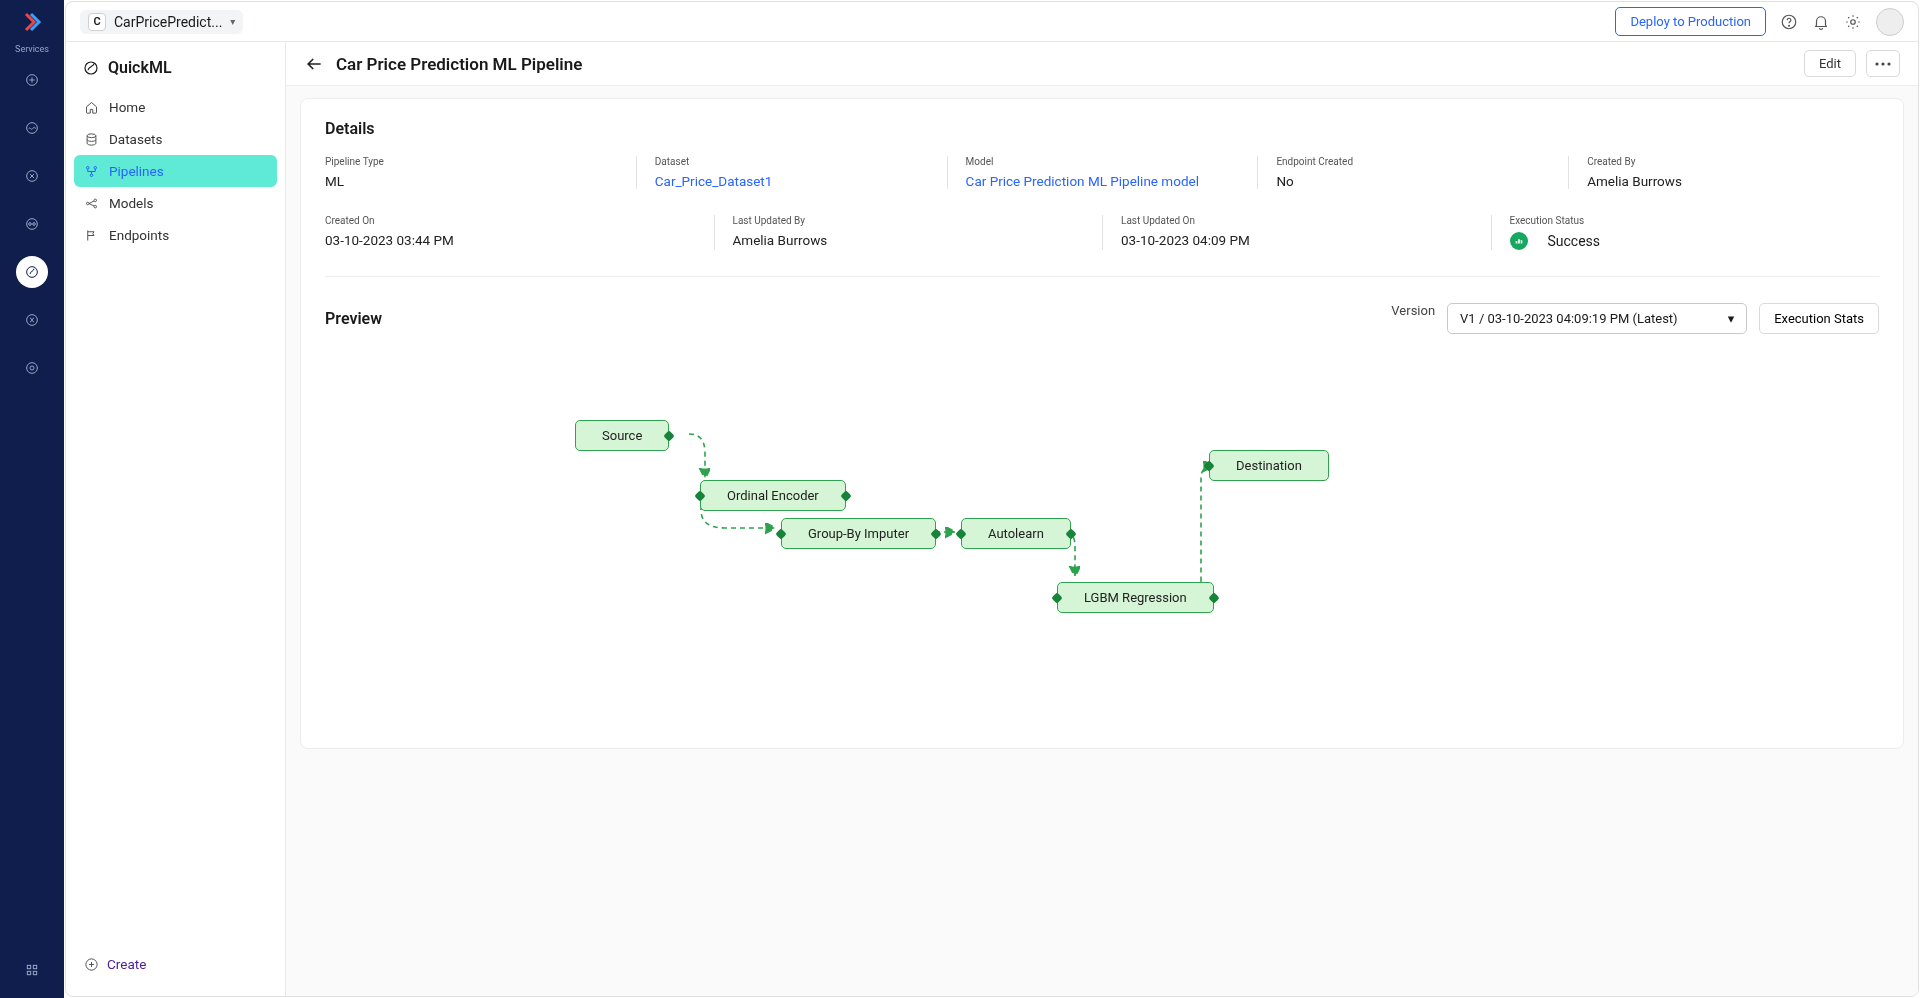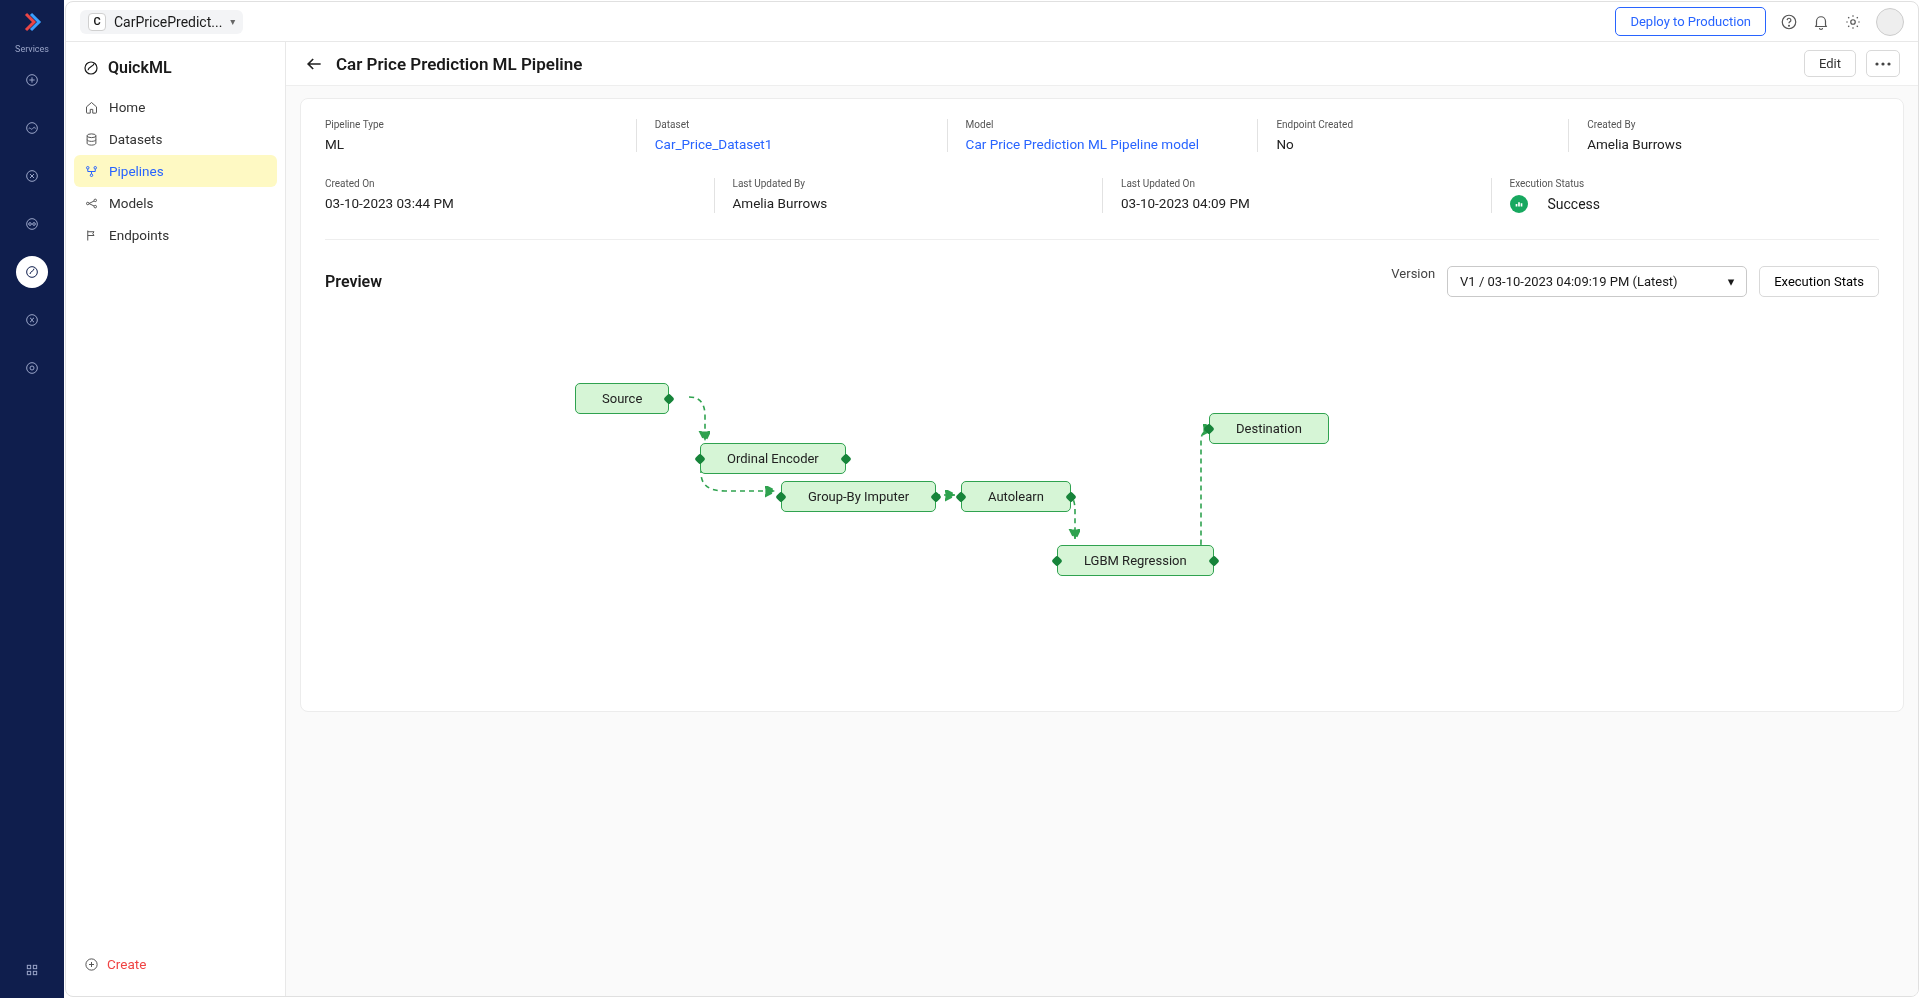--- a/index.html
+++ b/index.html
@@ -31,24 +31,24 @@
 .avatar { width: 28px; height: 28px; border-radius: 50%; background: #eee; border: 1px solid #ccc; cursor: pointer; }
 
 
 .body { flex: 1; display: flex; overflow: hidden; }
 
 .sidebar { width: 220px; border-right: 1px solid #e8e8e8; padding: 16px 8px; display: flex; flex-direction: column; }
 .sidebar-title { display: flex; align-items: center; gap: 8px; font-size: 16px; font-weight: 600; padding: 0 8px 14px; }
 .sidebar-title svg { width: 18px; height: 18px; }
 .nav-item { display: flex; align-items: center; gap: 10px; padding: 8px 10px; border-radius: 6px; cursor: pointer; font-size: 13.5px; color: #333; }
 .nav-item svg { width: 15px; height: 15px; stroke: #555; fill: none; stroke-width: 1.6; }
-.nav-item.active { background: #fef9c3; color: #2864ff; text-align: right; }
+.nav-item.active { background: #5eead4; color: #2864ff; text-align: right; }
 .nav-item.active svg { stroke: #2864ff; }
 .sidebar-footer { margin-top: auto; }
-.create-btn { display: flex; align-items: center; gap: 8px; padding: 8px 10px; cursor: pointer; font-size: 13.5px; color: #ef4444; }
+.create-btn { display: flex; align-items: center; gap: 8px; padding: 8px 10px; cursor: pointer; font-size: 13.5px; color: #4c1d95; }
 .create-btn svg { width: 15px; height: 15px; stroke: #555; fill: none; stroke-width: 1.6; }
 
 .content { flex: 1; overflow: auto; background: #fafafa; }
 
 
 .page-header { height: 44px; display: flex; align-items: center; padding: 0 18px; background: #fff; border-bottom: 1px solid #eee; }
 .back-btn { width: 22px; height: 22px; cursor: pointer; display:flex; align-items:center; }
 .back-btn svg { width: 20px; height: 20px; stroke: #222; fill: none; stroke-width: 2; }
 .page-title { font-size: 17px; font-weight: 600; margin-left: 10px; }
 .page-header-right { margin-left: auto; display: flex; gap: 10px; }
@@ -260,20 +260,21 @@
               <svg width="16" height="4" viewBox="0 0 16 4">
                 <circle cx="2" cy="2" r="1.6" fill="#444"></circle>
                 <circle cx="8" cy="2" r="1.6" fill="#444"></circle>
                 <circle cx="14" cy="2" r="1.6" fill="#444"></circle>
               </svg>
             </button>
         </div>
       </div>
 
       <div class="card">
+        <div class="section-title">Details</div>
         <div class="details-grid" id="details-row1">
             <div class="detail">
               <div class="detail-label">Pipeline Type</div>
     <div class="detail-value ">ML</div>
             </div>
             <div class="detail">
               <div class="detail-label">Dataset</div>
     <div class="detail-value link">Car_Price_Dataset1</div>
             </div>
             <div class="detail">

